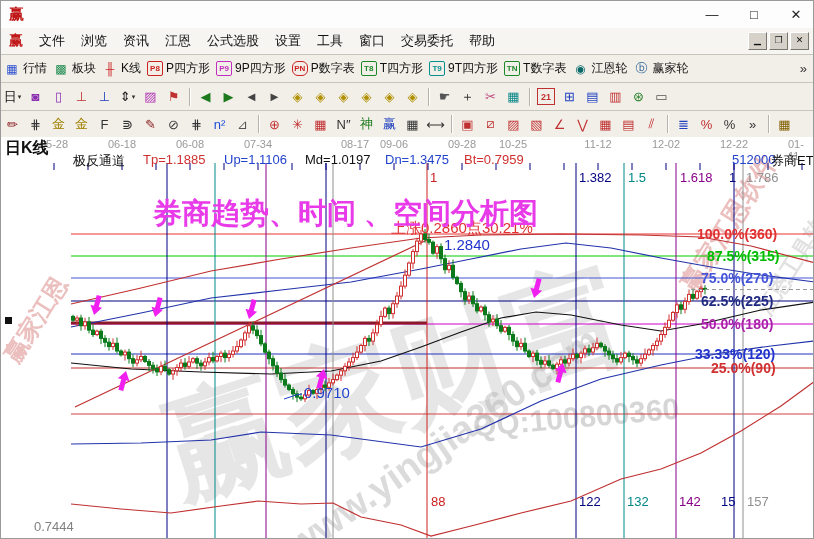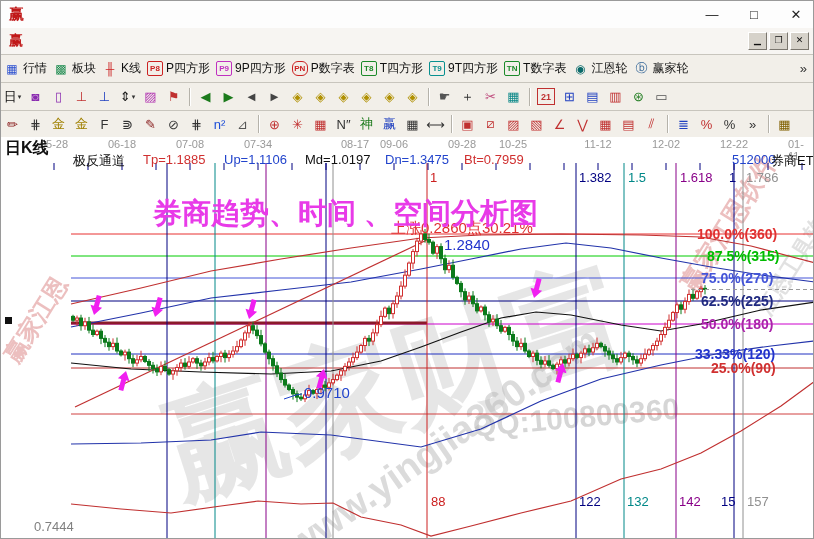--- a/index.html
+++ b/index.html
@@ -54,20 +54,21 @@
     <span class="applogo">赢</span>
     <span class="winctl">
       <span>—</span>
       <span>□</span>
       <span>✕</span>
     </span>
   </div>
 
   <div class="menubar">
     <span class="mlogo">赢</span>
+    <span id="menu-items"><span class="mitem">文件</span><span class="mitem">浏览</span><span class="mitem">资讯</span><span class="mitem">江恩</span><span class="mitem">公式选股</span><span class="mitem">设置</span><span class="mitem">工具</span><span class="mitem">窗口</span><span class="mitem">交易委托</span><span class="mitem">帮助</span></span>
     <span class="mwinbtns" id="mwinbtns">
         <span class="mwb">▁</span>
         <span class="mwb">❐</span>
         <span class="mwb">✕</span>
       </span>
   </div>
 
   <div class="tb" id="tb1">
       <span class="tbitem">
         <span class="ticon" style="color: rgb(43, 79, 208);">▦</span>
@@ -593,21 +594,21 @@
         <path d="M0,0 L-6,9 L-2.5,9 L-2.5,20 L2.5,20 L2.5,9 L6,9 Z" fill="#f020f0" transform="translate(562 226) rotate(15)"></path>
         <text x="390" y="96" font-size="15" fill="#e03030">上涨0.2860点30.21%</text>
         <text x="443" y="113" font-size="15" fill="#2233cc">1.2840</text>
         <text x="303" y="261" font-size="15" fill="#2244cc">0.9710</text>
         <text x="33" y="394" font-size="13" fill="#808080">0.7444</text>
         <text x="152" y="86" font-size="29" fill="#e83ae8" font-weight="bold">券商趋势、时间 、空间分析图</text>
       </svg>
     <div id="dates">
         <span style="left: 53px;">05-28</span>
         <span style="left: 121px;">06-18</span>
-        <span style="left: 189px;">07-08</span>
+        <span style="left: 189px;">06-08</span>
         <span style="left: 257px;">07-34</span>
         <span style="left: 325px; margin-left: 29px;">08-17</span>
         <span style="left: 393px;">09-06</span>
         <span style="left: 461px;">09-28</span>
         <span style="left: 512px;">10-25</span>
         <span style="left: 597px;">11-12</span>
         <span style="left: 665px;">12-02</span>
         <span style="left: 733px;">12-22</span>
         <span style="left: 796px;">01-11</span>
       </div>

